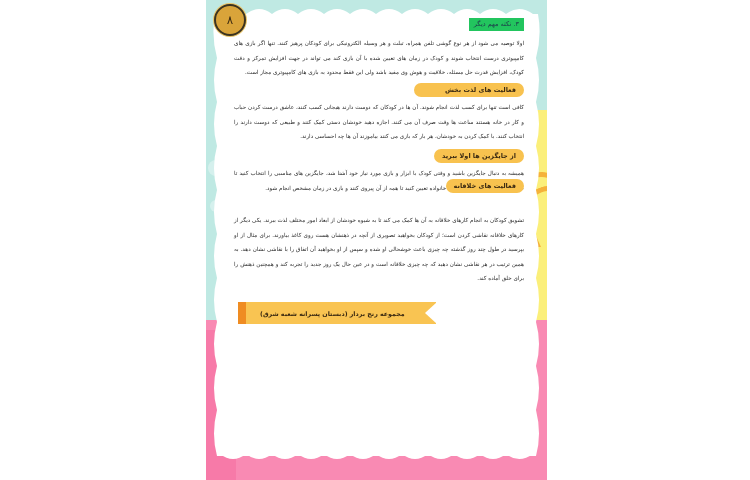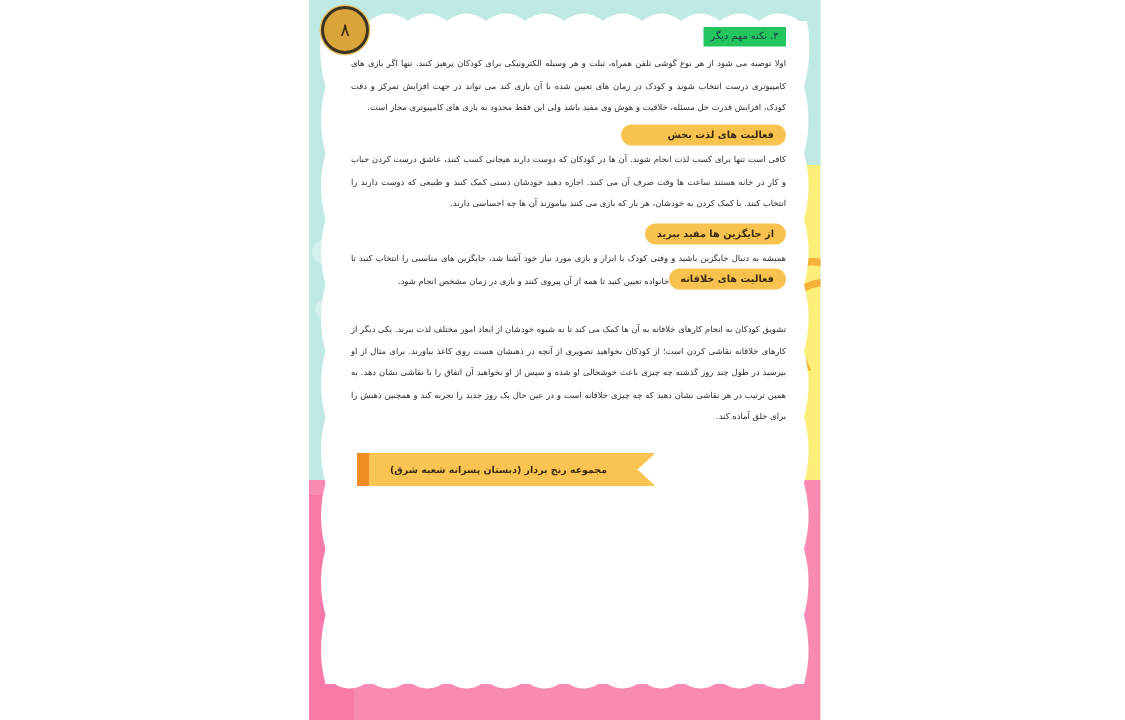--- a/index.html
+++ b/index.html
@@ -105,21 +105,21 @@
 
   <div class="page-badge">۸</div>
 
   <div class="content">
     <div class="blue-label" style="top:2px;">۳. نکته مهم دیگر</div>
     <div class="para" style="top:20px;">اولا توصیه می شود از هر نوع گوشی تلفن همراه، تبلت و هر وسیله الکترونیکی برای کودکان پرهیز کنند. تنها اگر بازی های کامپیوتری درست انتخاب شوند و کودک در زمان های تعیین شده با آن بازی کند می تواند در جهت افزایش تمرکز و دقت کودک، افزایش قدرت حل مسئله، خلاقیت و هوش وی مفید باشد ولی این فقط محدود به بازی های کامپیوتری مجاز است.</div>
 
     <div class="pill" style="top:67px;padding-left:31px;">فعالیت های لذت بخش</div>
     <div class="para" style="top:84px;">کافی است تنها برای کسب لذت انجام شوند. آن ها در کودکان که دوست دارند هیجانی کسب کنند، عاشق درست کردن حباب و کار در خانه هستند ساعت ها وقت صرف آن می کنند. اجازه دهید خودشان دستی کمک کنند و طبیعی که دوست دارند را انتخاب کنند. با کمک کردن به خودشان، هر بار که بازی می کنند بیاموزند آن ها چه احساسی دارند.</div>
 
-    <div class="pill" style="top:133px;">از جایگزین ها مفید ببرید</div>
+    <div class="pill" style="top:133px;">از جایگزین ها اولا ببرید</div>
     <div class="para" style="top:150px;">همیشه به دنبال جایگزین باشید و وقتی کودک با ابزار و بازی مورد نیاز خود آشنا شد، جایگزین های مناسبی را انتخاب کنید تا علاقه او را حفظ کنید. قانون را با خانواده تعیین کنید تا همه از آن پیروی کنند و بازی در زمان مشخص انجام شود.</div>
 
     <div class="pill" style="top:163px;">فعالیت های خلاقانه</div>
     <div class="para" style="top:197px;">تشویق کودکان به انجام کارهای خلاقانه به آن ها کمک می کند تا به شیوه خودشان از ابعاد امور مختلف لذت ببرند. یکی دیگر از کارهای خلاقانه نقاشی کردن است؛ از کودکان بخواهید تصویری از آنچه در ذهنشان هست روی کاغذ بیاورند. برای مثال از او بپرسید در طول چند روز گذشته چه چیزی باعث خوشحالی او شده و سپس از او بخواهید آن اتفاق را با نقاشی نشان دهد. به همین ترتیب در هر نقاشی نشان دهید که چه چیزی خلاقانه است و در عین حال یک روز جدید را تجربه کند و همچنین ذهنش را برای خلق آماده کند.</div>
   </div>
 
   <div class="banner">
     <div class="banner-edge"></div>
     <span class="banner-text">مجموعه رنج بردار (دبستان پسرانه شعبه شرق)</span>
     <div class="banner-notch"></div>

